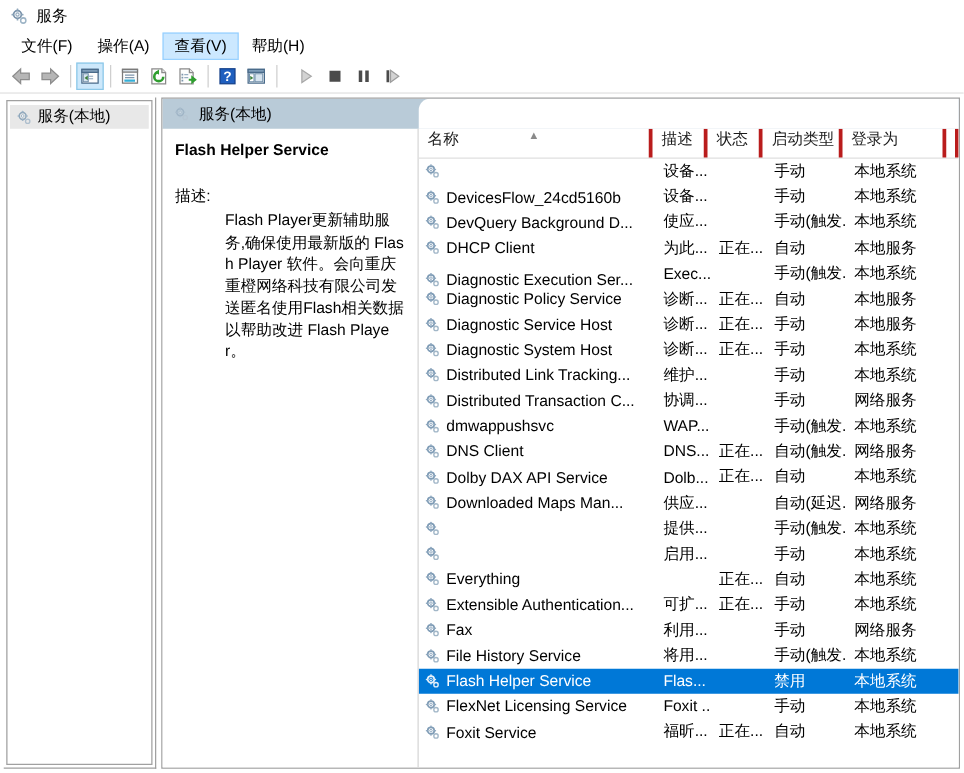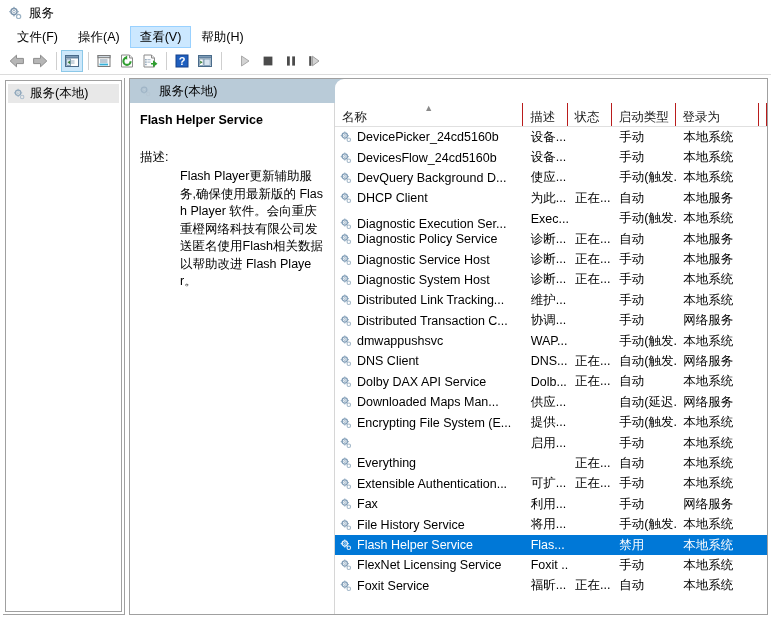--- a/index.html
+++ b/index.html
@@ -192,23 +192,23 @@
     display: flex;
     height: 24px;
     background: #ffffff;
     border-bottom: 1px solid #e0e0e0;
     font-size: 12.5px;
     position: relative;
     flex: 0 0 24px;
   }
   .hcell {
     display: flex;
-    align-items: flex-end;
+    align-items: flex-start;
     padding-left: 7px;
-    border-right: 1px solid #b91c1c;
+    border-right: 3px solid #b91c1c;
     position: relative;
     color: #1a1a1a;
     white-space: nowrap;
     overflow: hidden;
   }
   .hcell .sort-caret {
     position: absolute;
     left: 50%;
     top: 1px;
     transform: translateX(-50%);
@@ -476,21 +476,20 @@
     <rect x="5.9" y="1.7" width="1.4" height="1.6" rx="0.4"></rect>
     <rect x="5.9" y="9.3" width="1.4" height="1.6" rx="0.4"></rect>
     <rect x="1.9" y="5.6" width="1.6" height="1.4" rx="0.4"></rect>
     <rect x="9.7" y="5.6" width="1.6" height="1.4" rx="0.4"></rect>
   </g>
   <g fill="none" stroke="#a2b7c8" stroke-width="1.25">
                       <circle cx="11.2" cy="11.1" r="2.0"></circle>
                     </g>
 </svg>
                 </span>
-                <span class="nm">DevicePicker_24cd5160b</span>
               </div>
               <div class="cell" style="width: 45px;">设备...</div>
               <div class="cell" style="width: 45px;"></div>
               <div class="cell" style="width: 65px;">手动</div>
               <div class="cell" style="width: 85px;">本地系统</div>
               <div class="cell" style="flex: 1 1 0%;"></div>
             </div>
             <div class="row">
               <div class="cell name" style="width: 192px;">
                 <span class="ico">
@@ -854,21 +853,20 @@
     <rect x="5.9" y="1.7" width="1.4" height="1.6" rx="0.4"></rect>
     <rect x="5.9" y="9.3" width="1.4" height="1.6" rx="0.4"></rect>
     <rect x="1.9" y="5.6" width="1.6" height="1.4" rx="0.4"></rect>
     <rect x="9.7" y="5.6" width="1.6" height="1.4" rx="0.4"></rect>
   </g>
   <g fill="none" stroke="#a2b7c8" stroke-width="1.25">
                       <circle cx="11.2" cy="11.1" r="2.0"></circle>
                     </g>
 </svg>
                 </span>
-                <span class="nm">Encrypting File System (E...</span>
               </div>
               <div class="cell" style="width: 45px;">提供...</div>
               <div class="cell" style="width: 45px;"></div>
               <div class="cell" style="width: 65px;">手动(触发...</div>
               <div class="cell" style="width: 85px;">本地系统</div>
               <div class="cell" style="flex: 1 1 0%;"></div>
             </div>
             <div class="row">
               <div class="cell name" style="width: 192px;">
                 <span class="ico">

